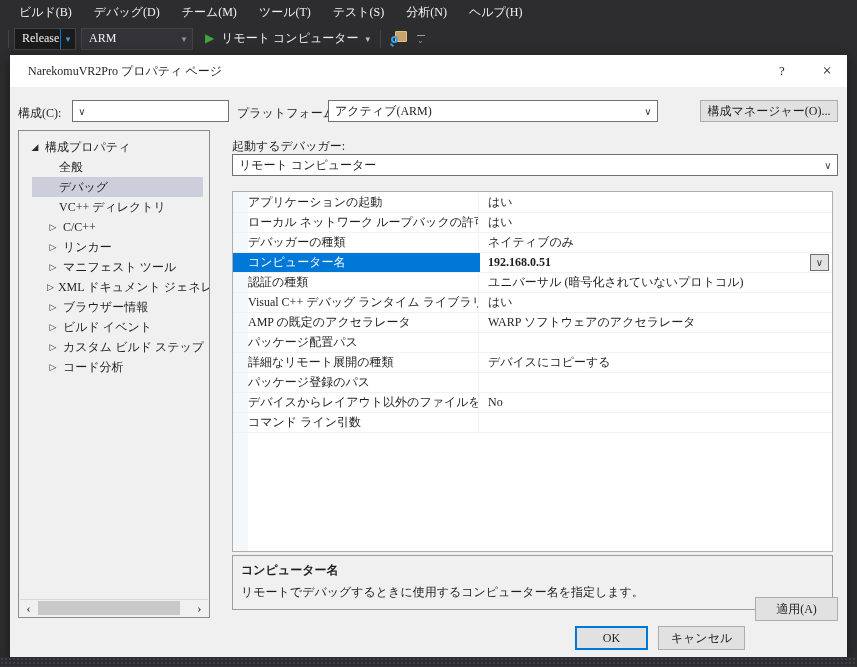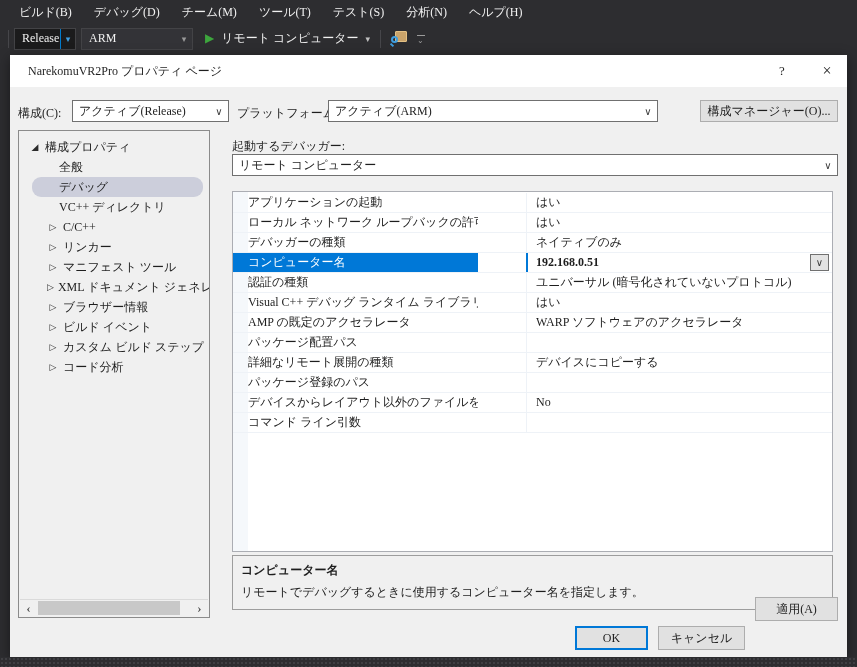--- a/index.html
+++ b/index.html
@@ -61,36 +61,36 @@
   .tree-panel { position:absolute; left:8px; top:75px; width:192px; height:488px;
                 border:1px solid #8B8B8B; background:#F0F0F0; overflow:hidden; }
   .tree-rows { padding-top:6px; }
   .tree-row { height:20px; line-height:20px; display:flex; align-items:center; white-space:nowrap; cursor:default; }
   .tree-row .expander { width:12px; text-align:center; font-size:9px; color:#2B2B2B; }
   .t0 .expander { margin-left:10px; }
   .t0 .t-label { margin-left:4px; }
   .t1 { padding-left:40px; }
   .t1c .expander { margin-left:28px; }
   .t1c .t-label { margin-left:4px; }
-  .tree-row.sel { background:#CCCEDB; margin-left:13px; margin-right:6px; padding-left:27px;border-radius:9px; }
+  .tree-row.sel { background:#CCCEDB; margin-left:13px; margin-right:6px; padding-left:27px; }
   .hscroll { position:absolute; left:1px; right:1px; bottom:1px; height:17px; background:#F0F0F0; border-top:1px solid #DADADA; }
   .sb-arrow { position:absolute; top:0; width:17px; height:17px; text-align:center; line-height:15px; color:#555; font-size:13px; font-weight:bold; }
   .sb-left { left:0; } .sb-right { right:0; }
   .sb-thumb { position:absolute; left:18px; right:28px; top:1px; bottom:1px; background:#C8C8C8; }
 
   
   .debugger-label { left:222px; top:83px; }
   .debugger-combo { left:222px; top:99px; width:606px; }
 
   
   .grid { position:absolute; left:222px; top:136px; width:601px; height:361px;
           background:#FFFFFF; border:1px solid #ABADB3; }
   .gutter { position:absolute; left:0; top:0; bottom:0; width:15px; background:#F5F8FB; }
   .grid-rows { position:absolute; left:0; right:0; top:1px; }
-  .grid-row { position:relative; height:20px; display:flex; border-bottom:1px solid #EEF2F7;gap:48px; }
+  .grid-row { position:relative; height:20px; display:flex; border-bottom:1px solid #EEF2F7; }
   .cell-name { width:245px; padding-left:15px; line-height:19px; white-space:nowrap; overflow:hidden; }
   .cell-value { flex:1; padding-left:9px; line-height:19px; border-left:1px solid #EEF2F7; white-space:nowrap; overflow:hidden; }
   .grid-row.sel .cell-name { background:#0078D7; color:#FFFFFF; }
   .grid-row.sel .cell-value { border-left:2px solid #0078D7; padding-left:8px; font-weight:bold; }
   .value-combo-btn { position:absolute; right:3px; top:1px; width:19px; height:17px; background:#E3E3E3;
                      border:1px solid #707070; text-align:center; line-height:15px; font-size:10px; color:#3C3C3C; font-weight:normal; }
 
   
   .desc-panel { position:absolute; left:222px; top:500px; width:601px; height:55px;
                 background:#F0F0F0; border:1px solid #9D9D9D; padding:6px 8px; }
@@ -151,21 +151,20 @@
   <div class="dialog">
 
     <div class="titlebar">
       <span class="dlg-title">NarekomuVR2Pro プロパティ ページ</span>
       <span class="cap-btn help-btn">?</span>
       <span class="cap-btn close-btn">×</span>
     </div>
 
     <span class="lbl lbl-config">構成(C):</span>
     <div class="combo-light combo-config">
-      <span class="txt">アクティブ(Release)</span>
       <span class="chev">∨</span>
     </div>
     <span class="lbl lbl-platform">プラットフォーム(P):</span>
     <div class="combo-light combo-platform">
       <span class="txt">アクティブ(ARM)</span>
       <span class="chev">∨</span>
     </div>
     <button class="btn btn-configmgr">構成マネージャー(O)...</button>
 
     <div class="tree-panel">

